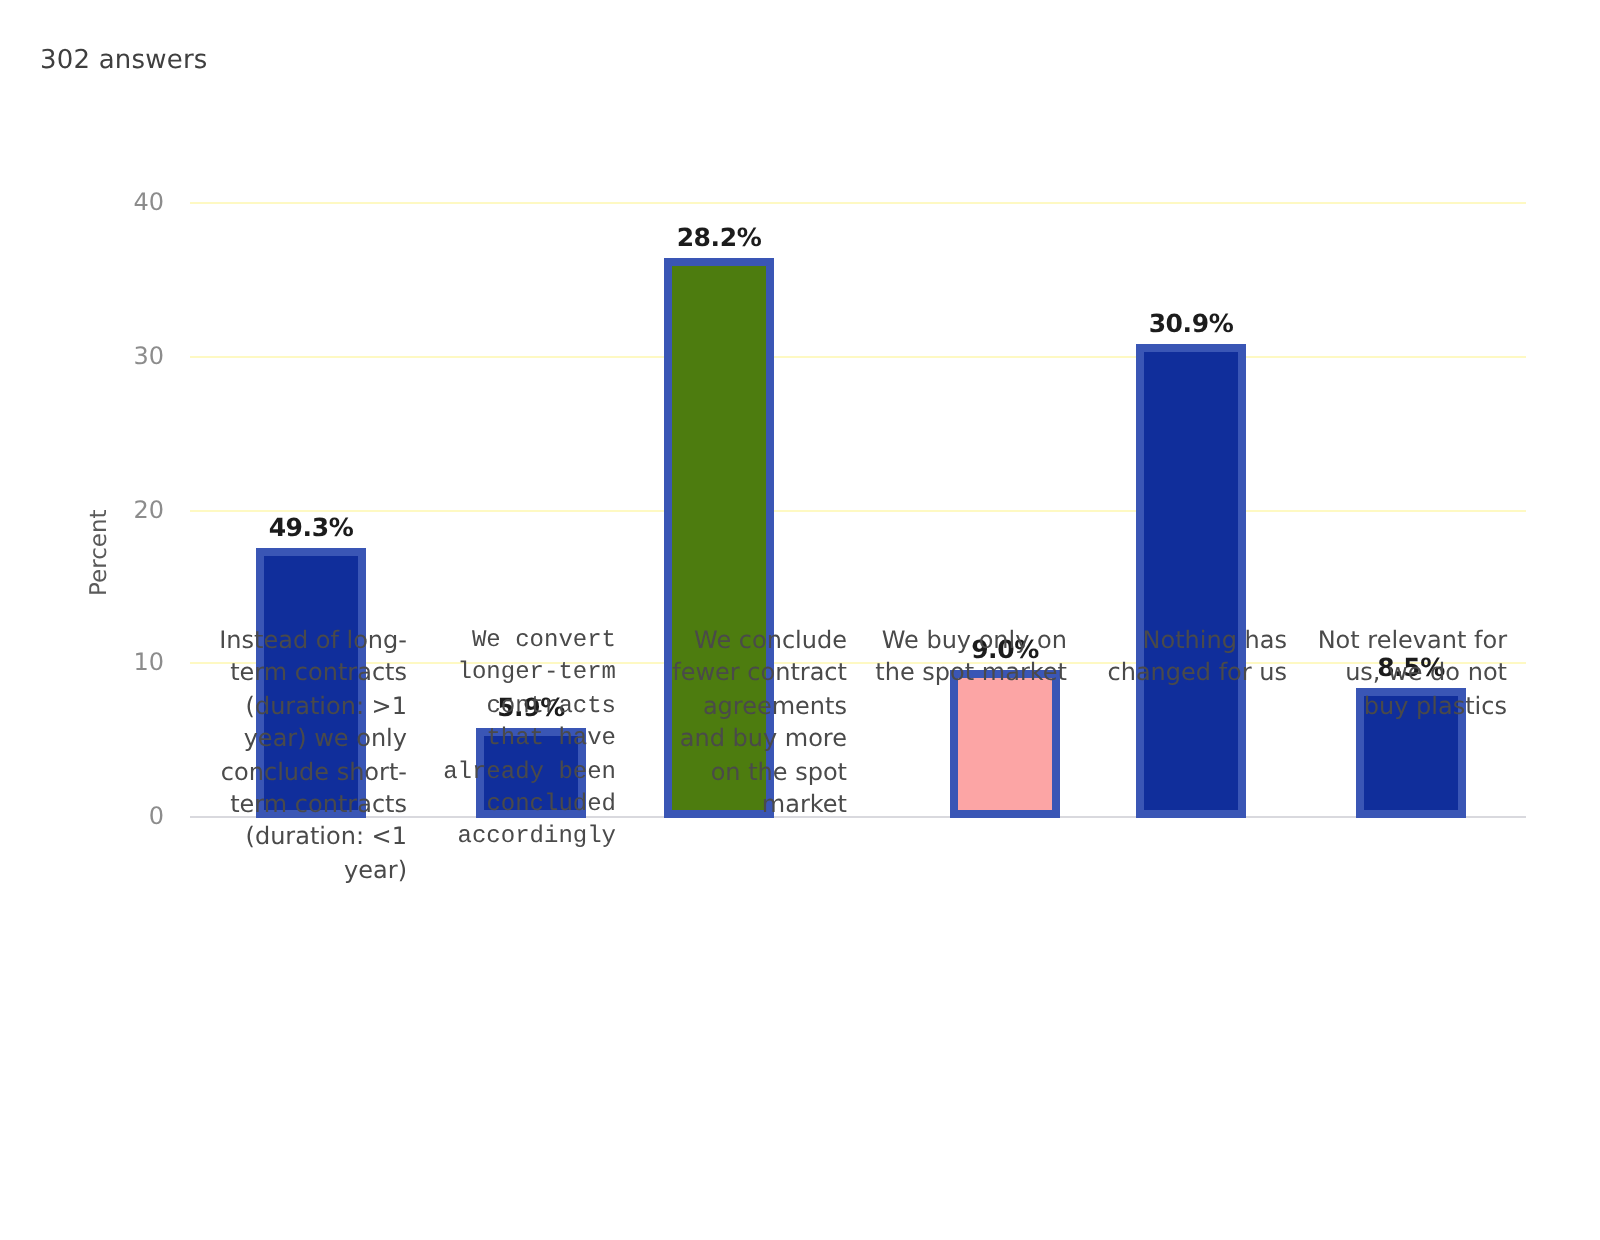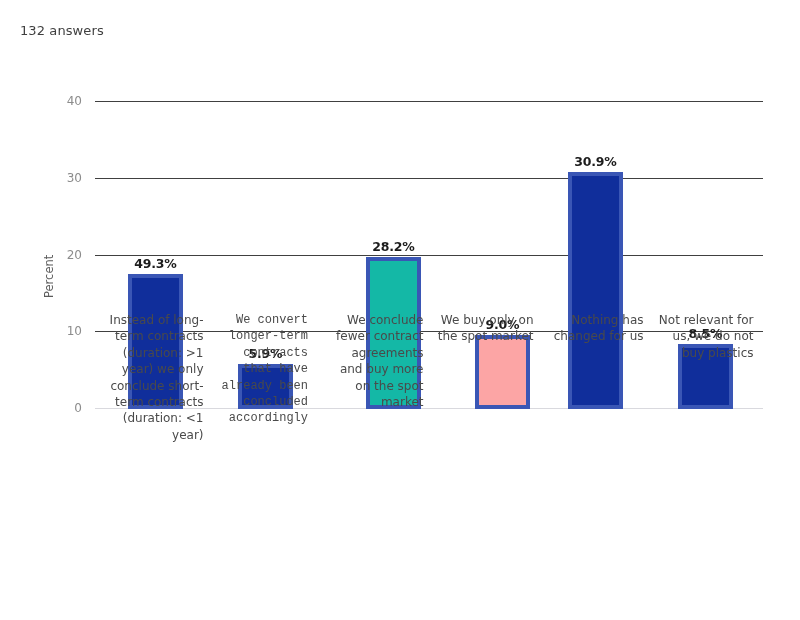--- a/index.html
+++ b/index.html
@@ -57,21 +57,21 @@
     top: 102px;
     width: 668px;
     height: 307px;
   }
 
   .gridline {
     position: absolute;
     left: 0;
     width: 100%;
     height: 1px;
-    background: #404040;
+    background: #fef9c3;
   }
   .gridline.baseline {
     background: #d9d9de;
   }
 
   .ytick-label {
     position: absolute;
     right: 100%;
     margin-right: 13px;
     transform: translateY(-50%);
@@ -112,21 +112,21 @@
     font-size: 12px;
     line-height: 16.4px;
     color: #4a4a4a;
   }
 </style>
 </head>
 <body>
 
 <div id="root">
 
-  <div class="answers-caption">132 answers</div>
+  <div class="answers-caption">302 answers</div>
 
   <div class="y-axis-title">Percent</div>
 
   <div id="plot">
     <div id="gridlines">
         <div class="gridline baseline" style="bottom: 0px;">
           <span class="ytick-label">0</span>
         </div>
         <div class="gridline" style="bottom: 76.75px;">
           <span class="ytick-label">10</span>
@@ -141,21 +141,21 @@
           <span class="ytick-label">40</span>
         </div>
       </div>
     <div id="bars">
         <div class="bar" style="left: 33px; height: 135.08px; background: rgb(16, 46, 155); border-color: rgb(58, 86, 181);">
           <div class="bar-value">49.3%</div>
         </div>
         <div class="bar" style="left: 143px; height: 45.2825px; background: rgb(16, 46, 155); border-color: rgb(58, 86, 181);">
           <div class="bar-value">5.9%</div>
         </div>
-        <div class="bar" style="left: 271px; height: 152px; background: #14b8a6; border-color: rgb(58, 86, 181);">
+        <div class="bar" style="left: 237px; height: 280px; background: #4d7c0f; border-color: rgb(58, 86, 181);">
           <div class="bar-value">28.2%</div>
         </div>
         <div class="bar" style="left: 380px; height: 74px; background: #fca5a5; border-color: rgb(58, 86, 181);">
           <div class="bar-value">9.0%</div>
         </div>
         <div class="bar" style="left: 473px; height: 237.157px; background: rgb(16, 46, 155); border-color: rgb(58, 86, 181);">
           <div class="bar-value">30.9%</div>
         </div>
         <div class="bar" style="left: 583px; height: 65.2375px; background: rgb(16, 46, 155); border-color: rgb(58, 86, 181);">
           <div class="bar-value">8.5%</div>

